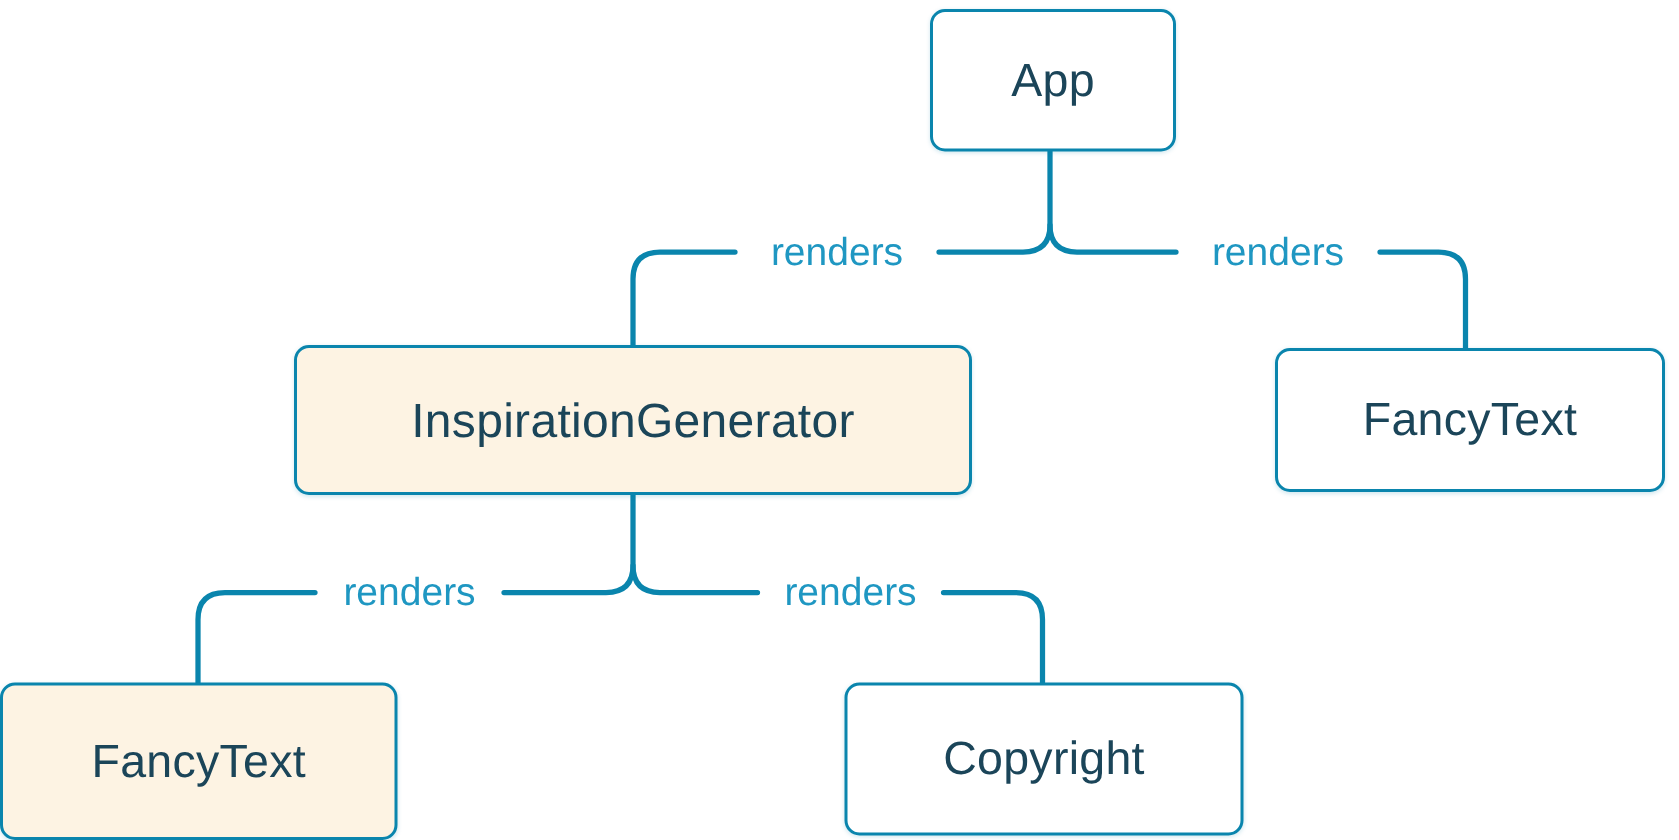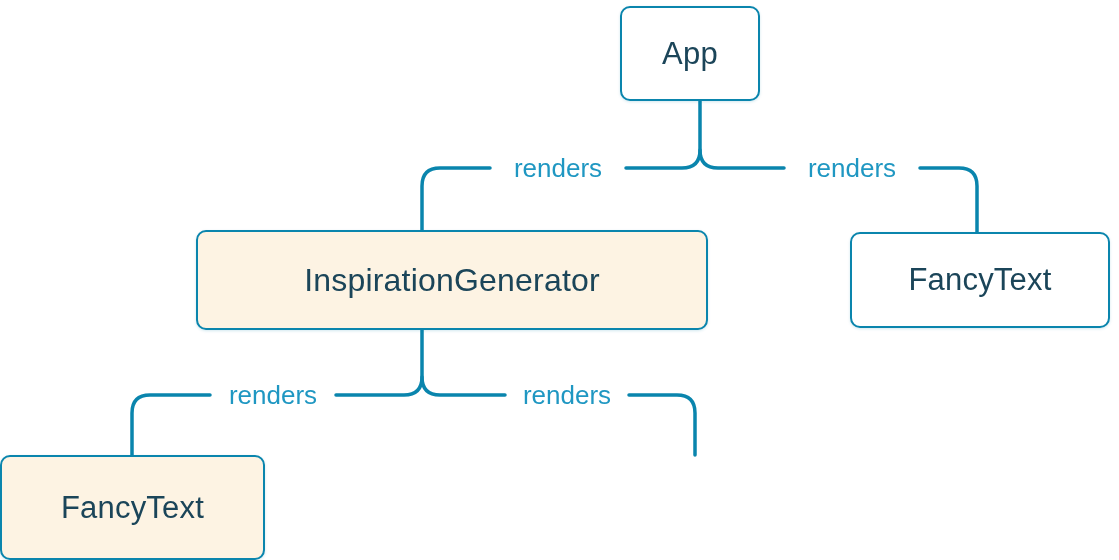--- a/index.html
+++ b/index.html
@@ -38,22 +38,22 @@
     border-radius: 10px;
     color: #1b4559;
     font-size: 31px;
     font-weight: 500;
     letter-spacing: 0.2px;
     box-shadow: 0 1px 3px rgba(8, 126, 164, 0.18);
   }
   .node.highlight {
     background: #fdf3e3;
   }
-  .node-app        { left: 620px; top: 6px;   width: 140px; height: 95px; }
-  .node-inspiration{ left: 196px; top: 230px; width: 512px; height: 100px; font-size: 32px; }
+  .node-app        { left: 620px; top: 6px;   width: 164px; height: 95px; }
+  .node-inspiration{ left: 196px; top: 230px; width: 452px; height: 100px; font-size: 32px; }
   .node-fancy-right{ left: 850px; top: 232px; width: 260px; height: 96px; }
   .node-fancy-left { left: 0px;   top: 455px; width: 265px; height: 105px; }
   .node-copyright  { left: 563px; top: 455px; width: 266px; height: 102px; }
   .edge-label {
     position: absolute;
     transform: translate(-50%, -50%);
     color: #1f97c2;
     font-size: 26px;
     font-weight: 400;
     white-space: nowrap;
@@ -88,19 +88,22 @@
   </div>
 
   <div class="node node-fancy-right">
     <span>FancyText</span>
   </div>
 
   <div class="node node-fancy-left highlight">
     <span>FancyText</span>
   </div>
 
+  <div class="node node-copyright">
+    <span>Copyright</span>
+  </div>
 
   <div class="edge-label edge-label-1">renders</div>
   <div class="edge-label edge-label-2">renders</div>
   <div class="edge-label edge-label-3">renders</div>
   <div class="edge-label edge-label-4">renders</div>
 
 </div>
 
 </body></html>

